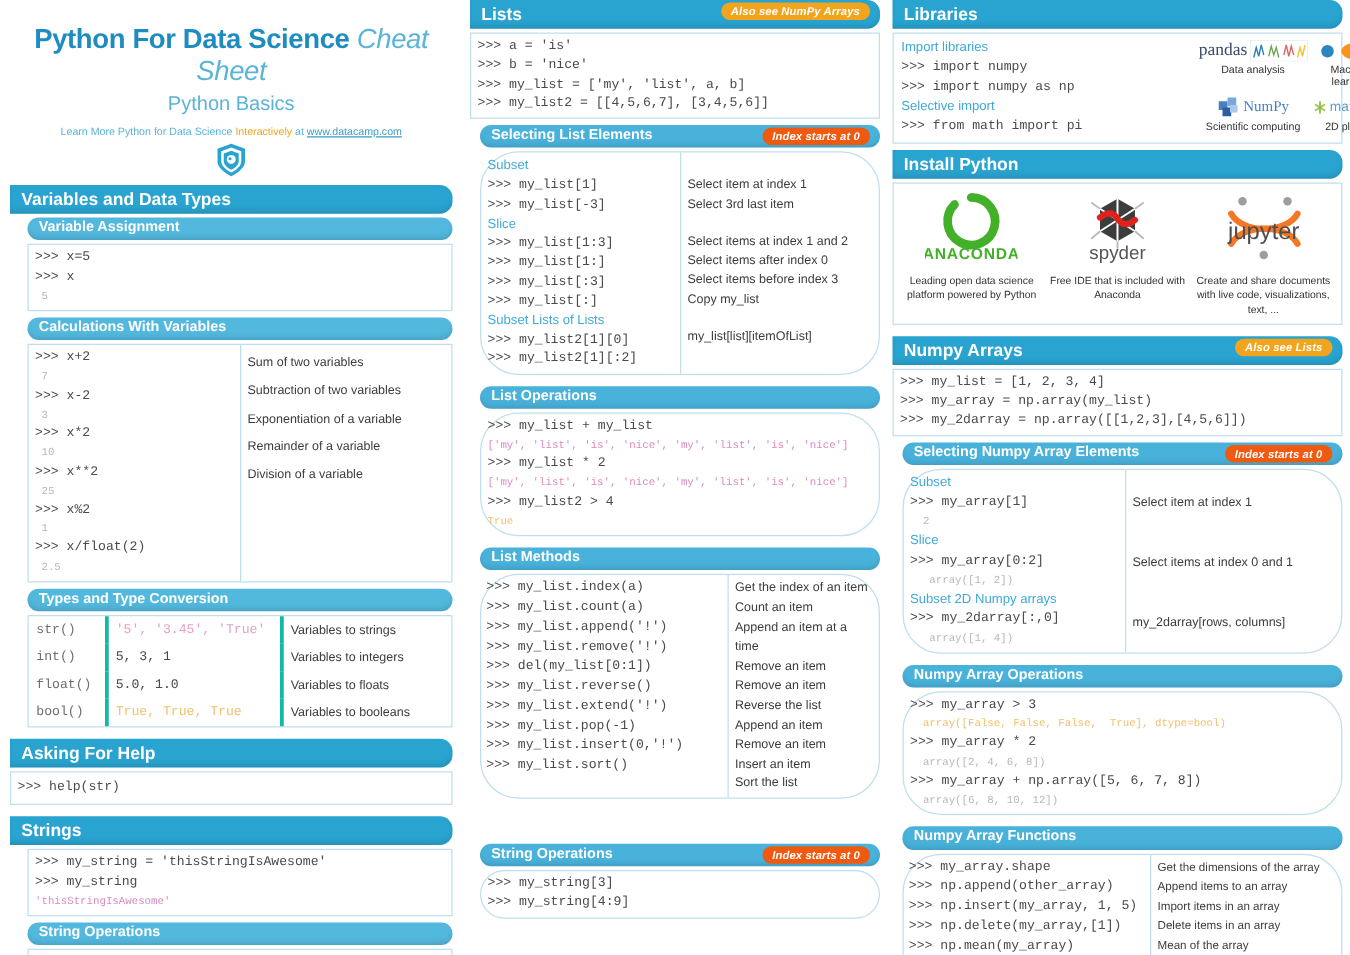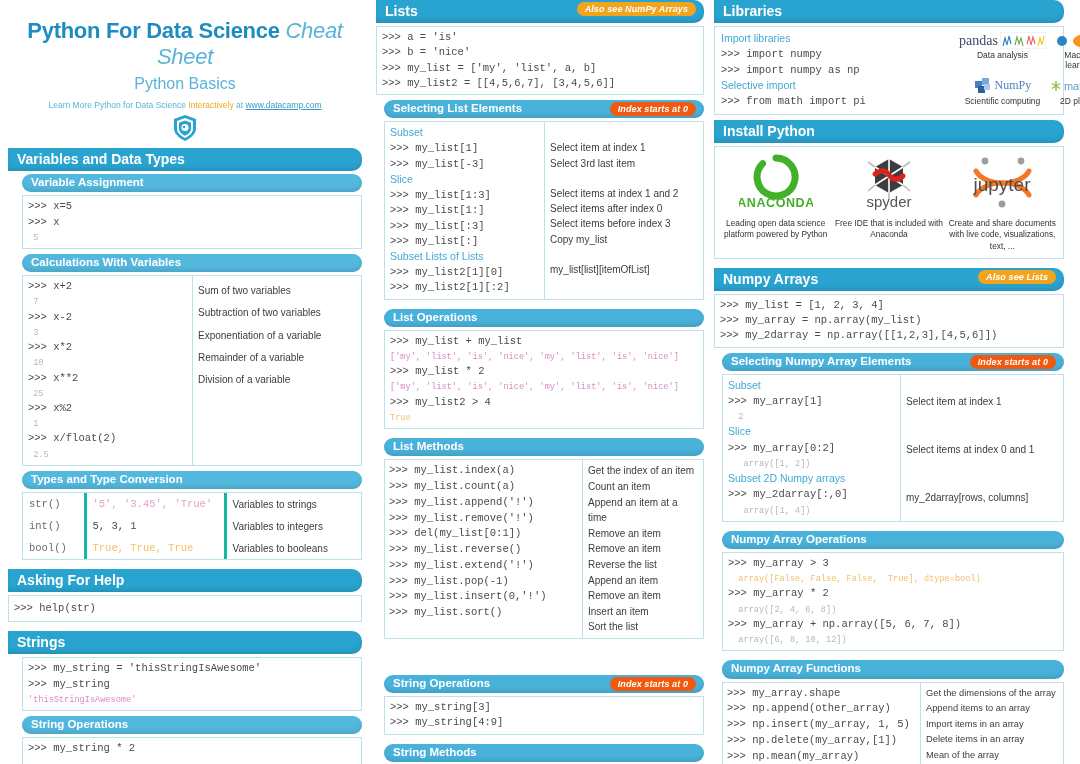--- a/index.html
+++ b/index.html
@@ -6,21 +6,21 @@
   html, body {
     width: 1080px; height: 764px;
     background: #ffffff;
     font-family: "Liberation Sans", sans-serif;
     overflow: hidden;
   }
   .page { position: relative; width: 1080px; height: 764px; display: flex; gap: 0; }
   .col { position: relative; }
   .col-left   { width: 370px; padding: 0 8px 0 8px; }
   .col-mid    { width: 338px; padding: 0 4px 0 6px; }
-  .col-right  { width: 372px; padding: 0 16px 0 6px; }
+  .col-right  { width: 372px; padding: 0 6px 0 6px; }
 
   
   .title-wrap { text-align: center; padding-top: 18px; }
   .title-main { font-size: 22px; font-weight: bold; color: #1f8cc0; letter-spacing: -0.3px; }
   .title-main .italic { font-style: italic; font-weight: normal; color: #5ab4d8; }
   .title-sub { font-size: 16px; color: #5ab4d8; margin-top: 5px; }
   .title-note { font-size: 8.5px; color: #5ab4d8; margin-top: 7px; }
   .title-note .orange { color: #f0a818; }
   .title-note .link { color: #3b9cc9; text-decoration: underline; }
   .logo-shield { margin: 4px auto 0 auto; width: 26px; height: 28px; }
@@ -63,21 +63,21 @@
   .pill.orange { background: #f2a51c; }
   .pill.red    { background: #ef5a10; }
 
   
   .box {
     border: 1px solid #bfdfec;
     background: #ffffff;
     margin: 0 0 5px 0;
   }
   .box.indent { margin-left: 14px; }
-  .box.indent8 { margin-left: 8px; }
+  .box.indent8 { margin-left: 8px; border-radius: 31px; }
   .code {
     font-family: "Liberation Mono", monospace;
     font-size: 10.5px;
     color: #4a4a4a;
     line-height: 1.45;
     padding: 3px 5px;
     white-space: pre;
   }
   .out      { color: #b7b7b7; font-size: 8.6px; }
   .str      { color: #e6a0c8; }
@@ -212,20 +212,25 @@
         <tbody>
             <tr>
           <td class="c1">str()</td>
           <td class="c2"><span class="str">'5', '3.45', 'True'</span></td>
           <td class="c3">Variables to strings</td>
         </tr>
         <tr>
           <td class="c1">int()</td>
           <td class="c2"><span class="num">5, 3, 1</span></td>
           <td class="c3">Variables to integers</td>
+        </tr>
+        <tr>
+          <td class="c1">float()</td>
+          <td class="c2"><span class="num">5.0, 1.0</span></td>
+          <td class="c3">Variables to floats</td>
         </tr>
         <tr>
           <td class="c1">bool()</td>
           <td class="c2"><span class="bool">True, True, True</span></td>
           <td class="c3">Variables to booleans</td>
         </tr>
       </tbody>
         </table>
     </div>
 
@@ -363,23 +368,20 @@
       <span>String Operations</span>
       <span class="pill red">Index starts at 0</span>
     </div>
     <div class="box indent8">
       <div class="code"><span>&gt;&gt;&gt; my_string[3]</span>
 <span>&gt;&gt;&gt; my_string[4:9]</span></div>
     </div>
 
     <div class="spacer4"></div>
 
-    <div class="bar lvl2b">
-      <span>String Methods</span>
-    </div>
 
   </div>
 
   <div class="col col-right">
 
     <div class="bar lvl1">
       <span>Libraries</span>
     </div>
     <div class="box">
       <div class="lib-flex">

